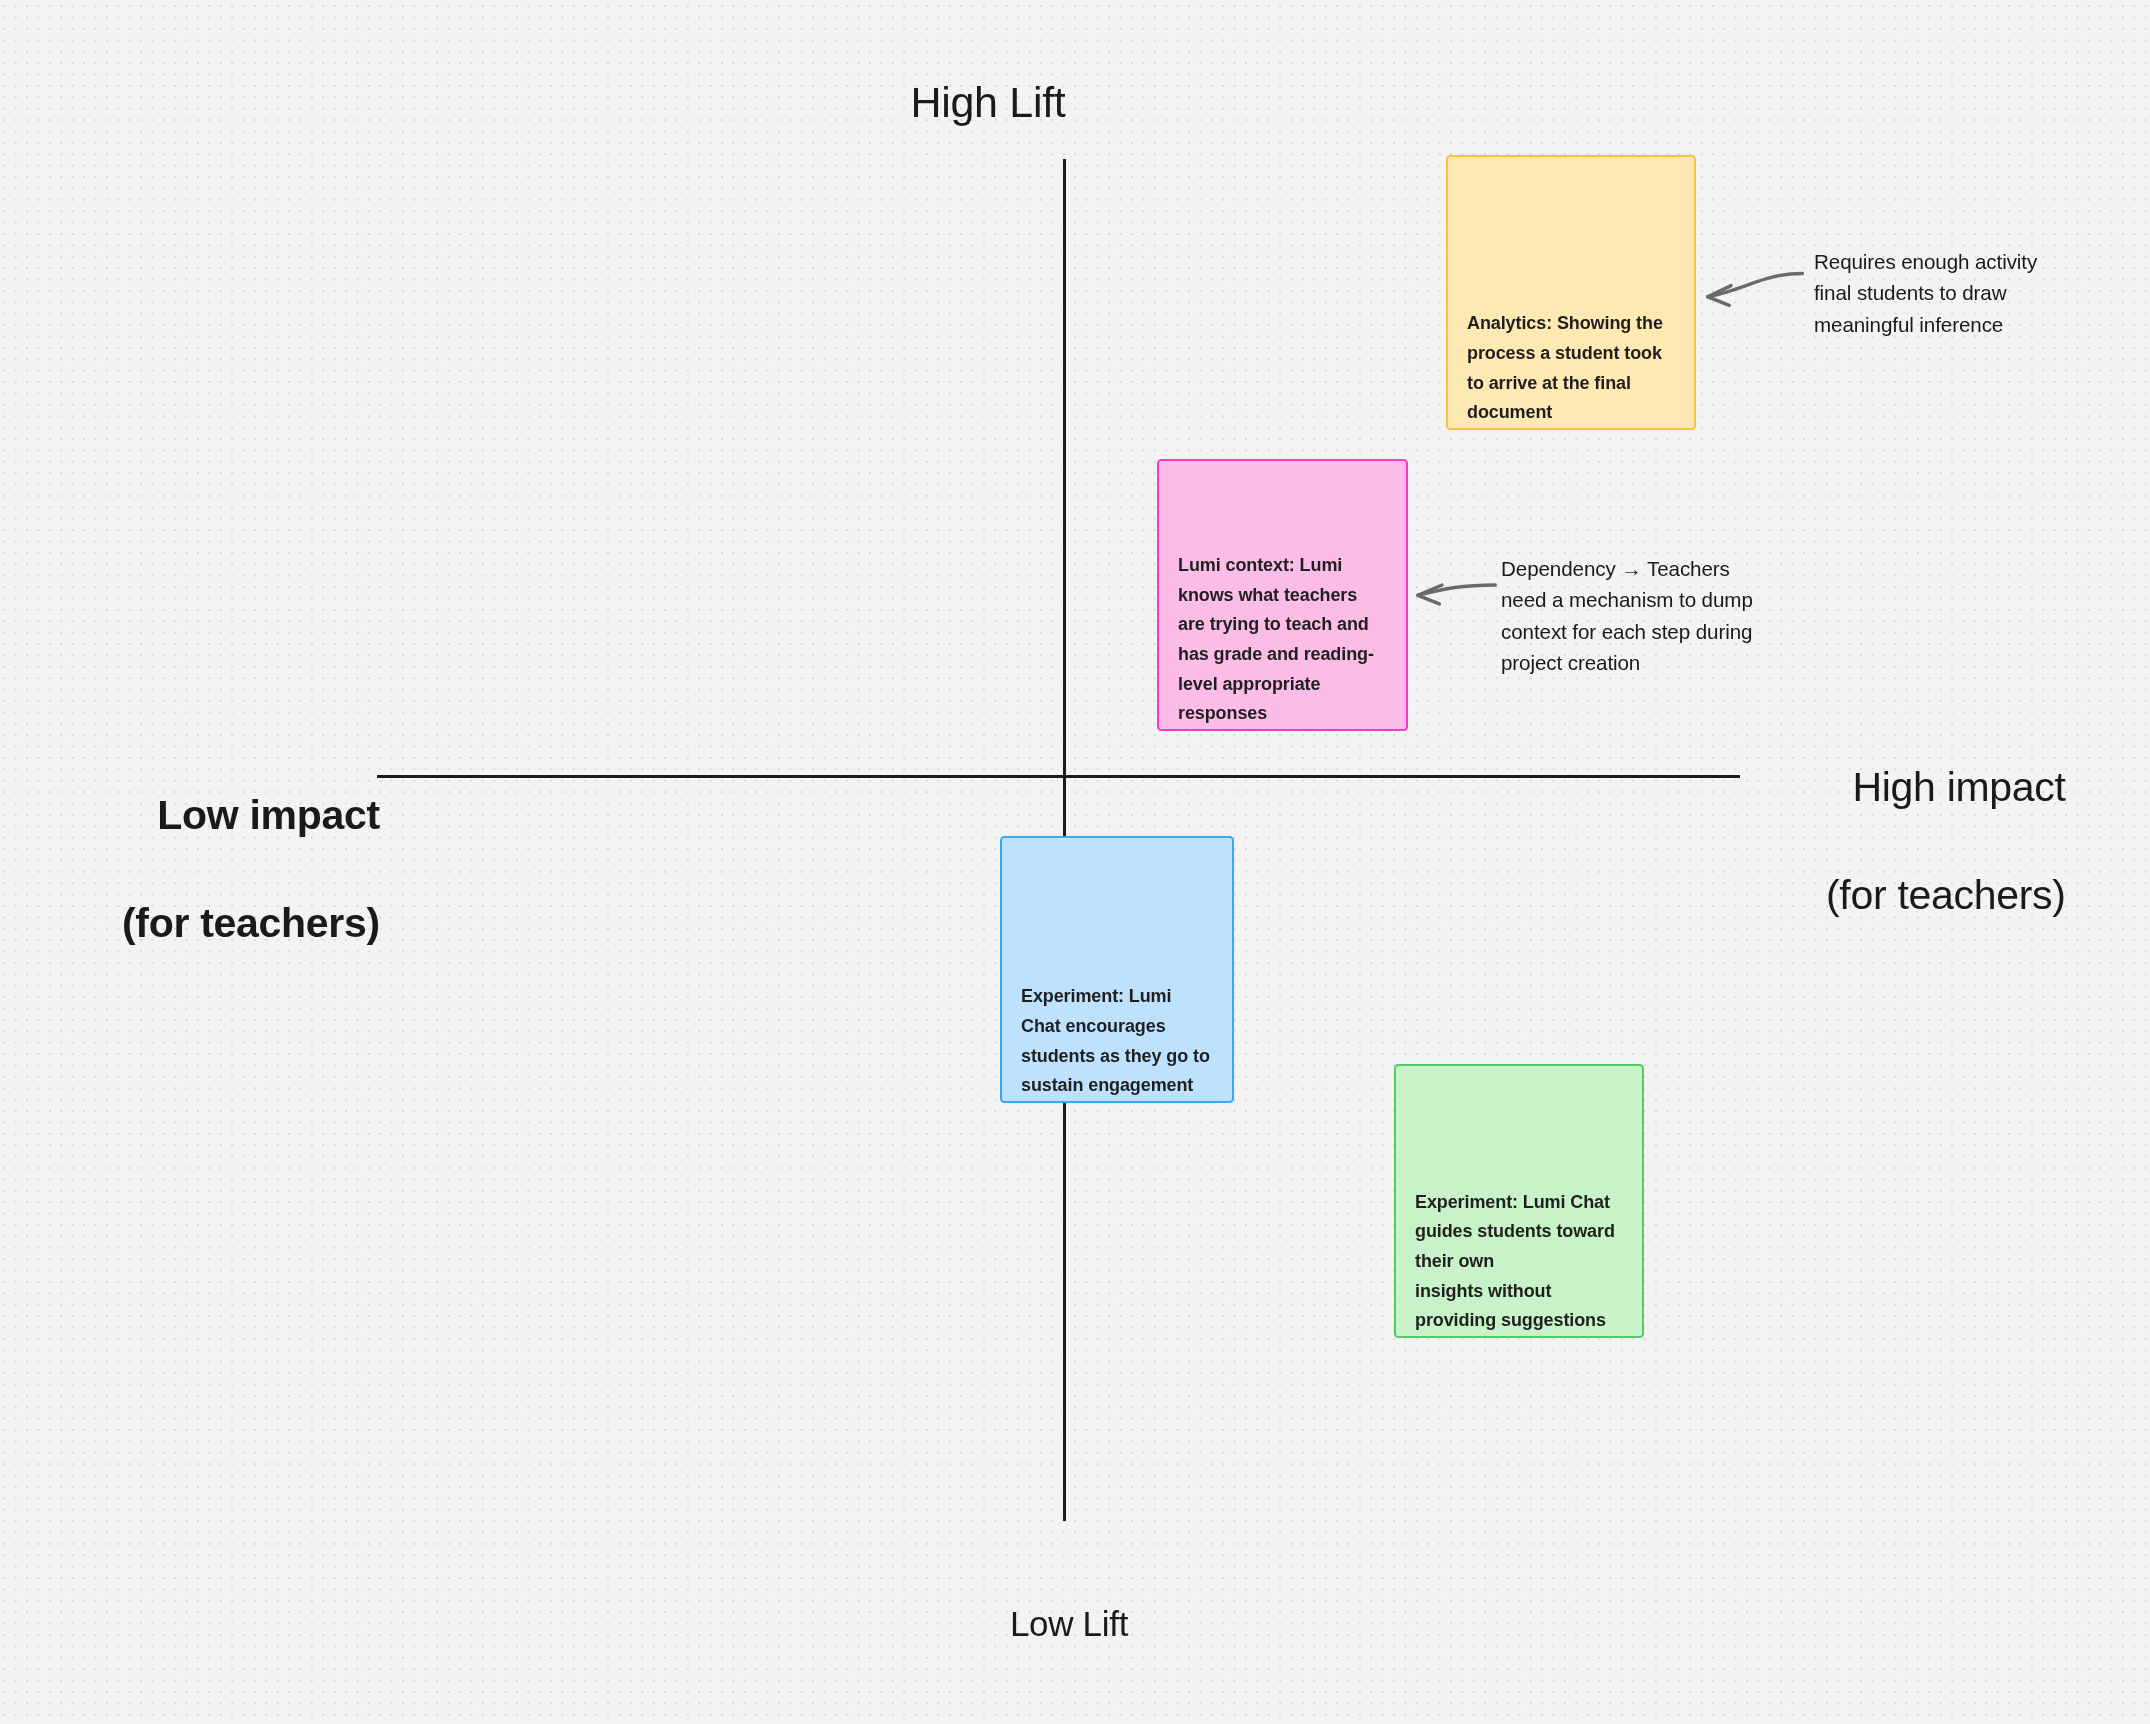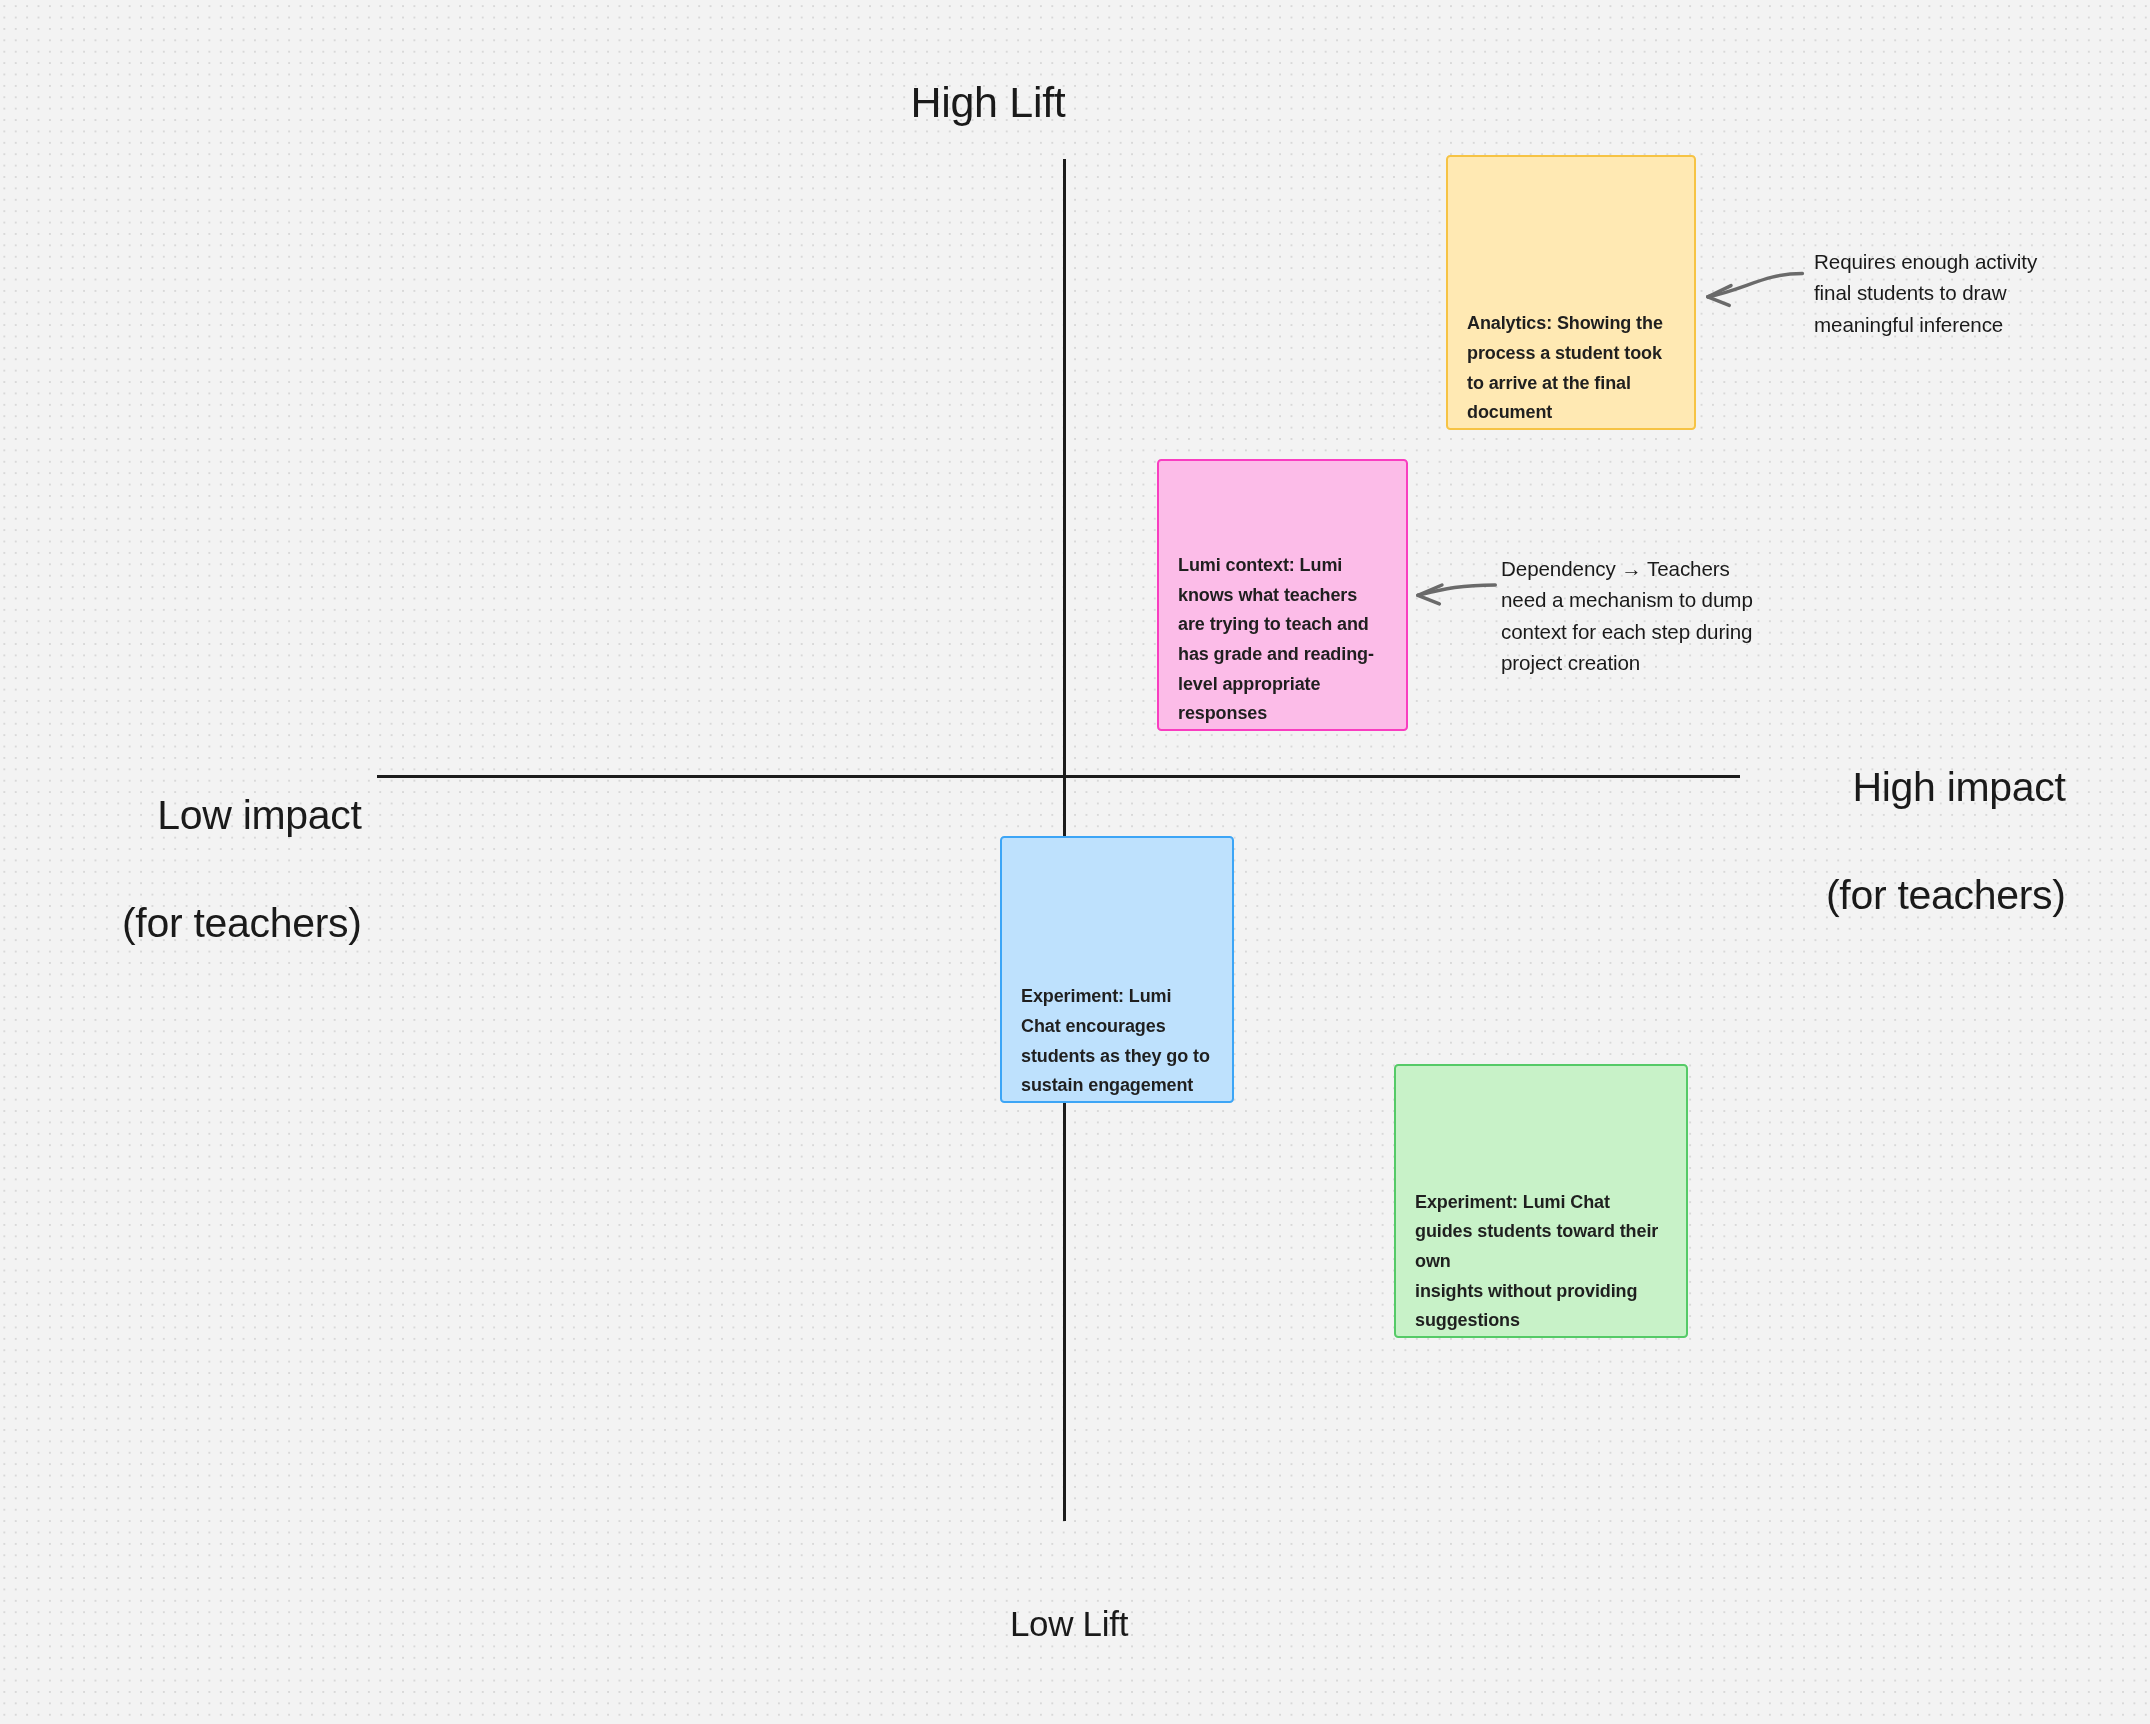--- a/index.html
+++ b/index.html
@@ -60,20 +60,21 @@
     top: 1605px;
     font-size: 35px;
     transform: translateX(-50%);
     line-height: 1.1;
   }
   .lbl-left {
     left: 86px;
     top: 734px;
     font-size: 41px;
     line-height: 1.32;
+    font-weight: bold;
   }
   .lbl-right {
     left: 1790px;
     top: 706px;
     font-size: 41px;
     line-height: 1.32;
   }
   .axis-label .l2 { display: block; margin-left: 36px; }
 
   
@@ -109,21 +110,21 @@
     border-color: #F93DC0;
   }
   .note-blue {
     left: 1000px; top: 836px;
     width: 234px; height: 267px;
     background: #BEE1FD;
     border-color: #3CA5F6;
   }
   .note-green {
     left: 1394px; top: 1064px;
-    width: 294px; height: 274px;
+    width: 250px; height: 274px;
     background: #C8F2C8;
     border-color: #55CA67;
   }
 
   
   .annot {
     position: absolute;
     font-size: 20.6px;
     line-height: 1.52;
     color: #1a1a1a;

